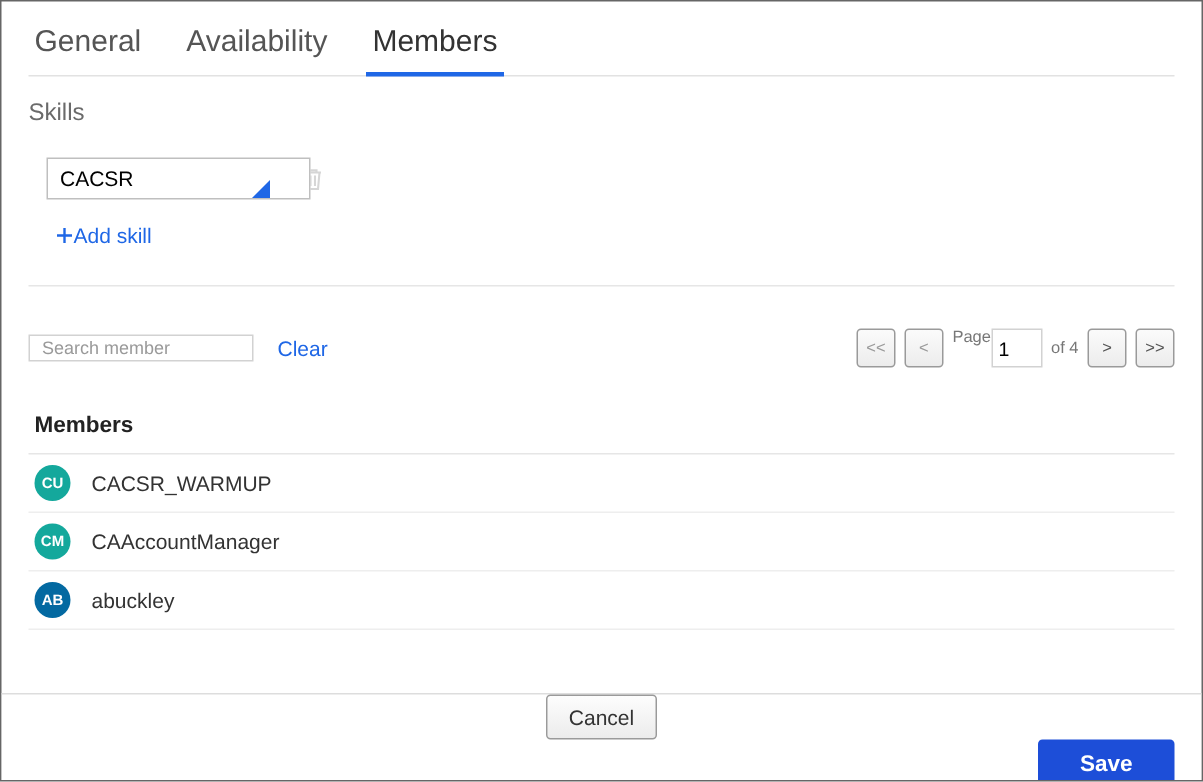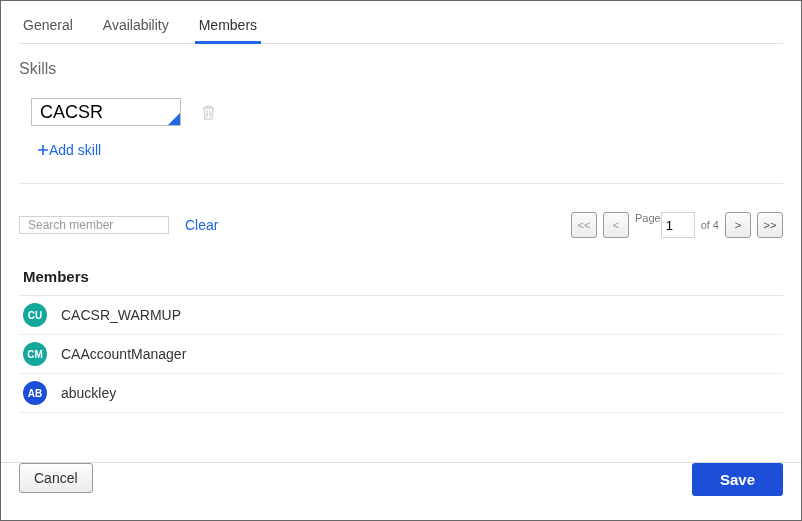--- a/index.html
+++ b/index.html
@@ -30,21 +30,21 @@
     display: flex;
     gap: 26px;
     padding: 0 2px 0 2px;
     border-bottom: 1px solid #e2e2e2;
   }
   .tab {
     padding: 4px 2px 10px 2px;
     color: #555;
     cursor: pointer;
     position: relative;
-    font-size: 14px;
+    font-size: 20px;
   }
   .tab.active {
     color: #333;
   }
   .tab.active::after {
     content: "";
     position: absolute;
     left: -2px; right: -2px; bottom: -1px;
     height: 3px;
     background: #1f67e6;
@@ -56,25 +56,25 @@
     margin: 16px 0 20px 0;
   }
 
   .skill-row {
     display: flex;
     align-items: center;
     gap: 20px;
     margin-left: 12px;
   }
   .skill-input {
-    width: 150px;
+    width: 176px;
     height: 28px;
     border: 1px solid #bfbfbf;
     padding: 4px 8px;
-    font-size: 18px;
+    font-size: 14px;
     position: relative;
   }
   .skill-wrap { position: relative; width: 150px; }
   .skill-wrap::after {
     content: "";
     position: absolute;
     right: 1px; bottom: 1px;
     width: 0; height: 0;
     border-left: 12px solid transparent;
     border-bottom: 12px solid #1f67e6;
@@ -170,33 +170,34 @@
     border-radius: 50%;
     display: flex;
     align-items: center;
     justify-content: center;
     font-size: 10px;
     font-weight: bold;
     color: #fff;
     flex-shrink: 0;
   }
   .avatar-teal { background: #14a89c; }
-  .avatar-blue { background: #1d4ed8; }
+  .avatar-blue { background: #0369a1; }
   .avatar-olive { background: #7c8a1e; }
   .member-name { color: #333; font-size: 14px; }
 
   .footer {
     position: absolute;
     left: 0; right: 0; bottom: 0;
     height: 58px;
     border-top: 1px solid #ddd;
     background: #fff;
     display: flex;
-    align-items: flex-start;
+    align-items: center;
     padding: 0 18px;
+    flex-direction: column;
   }
   .btn-cancel {
     border: 1px solid #9a9a9a;
     background: linear-gradient(#fdfdfd, #ececec);
     border-radius: 3px;
     padding: 6px 14px;
     cursor: pointer;
     font-size: 14px;
     color: #333;
   }

